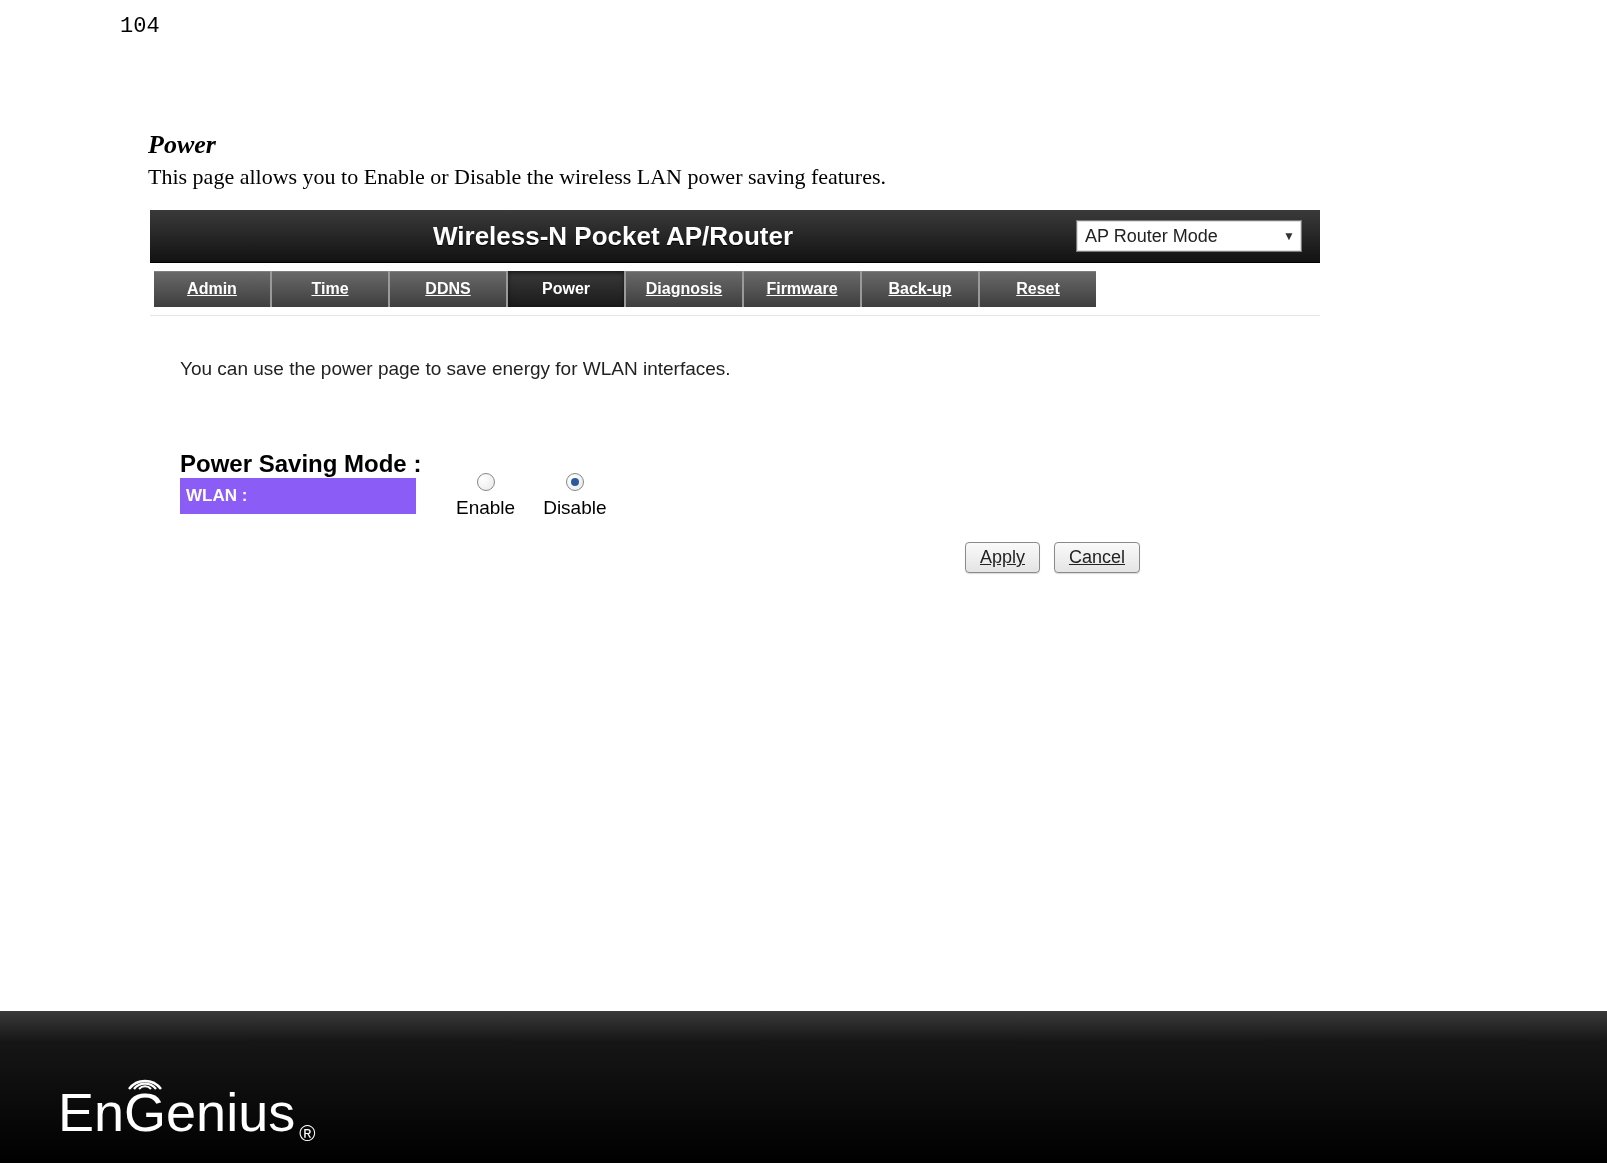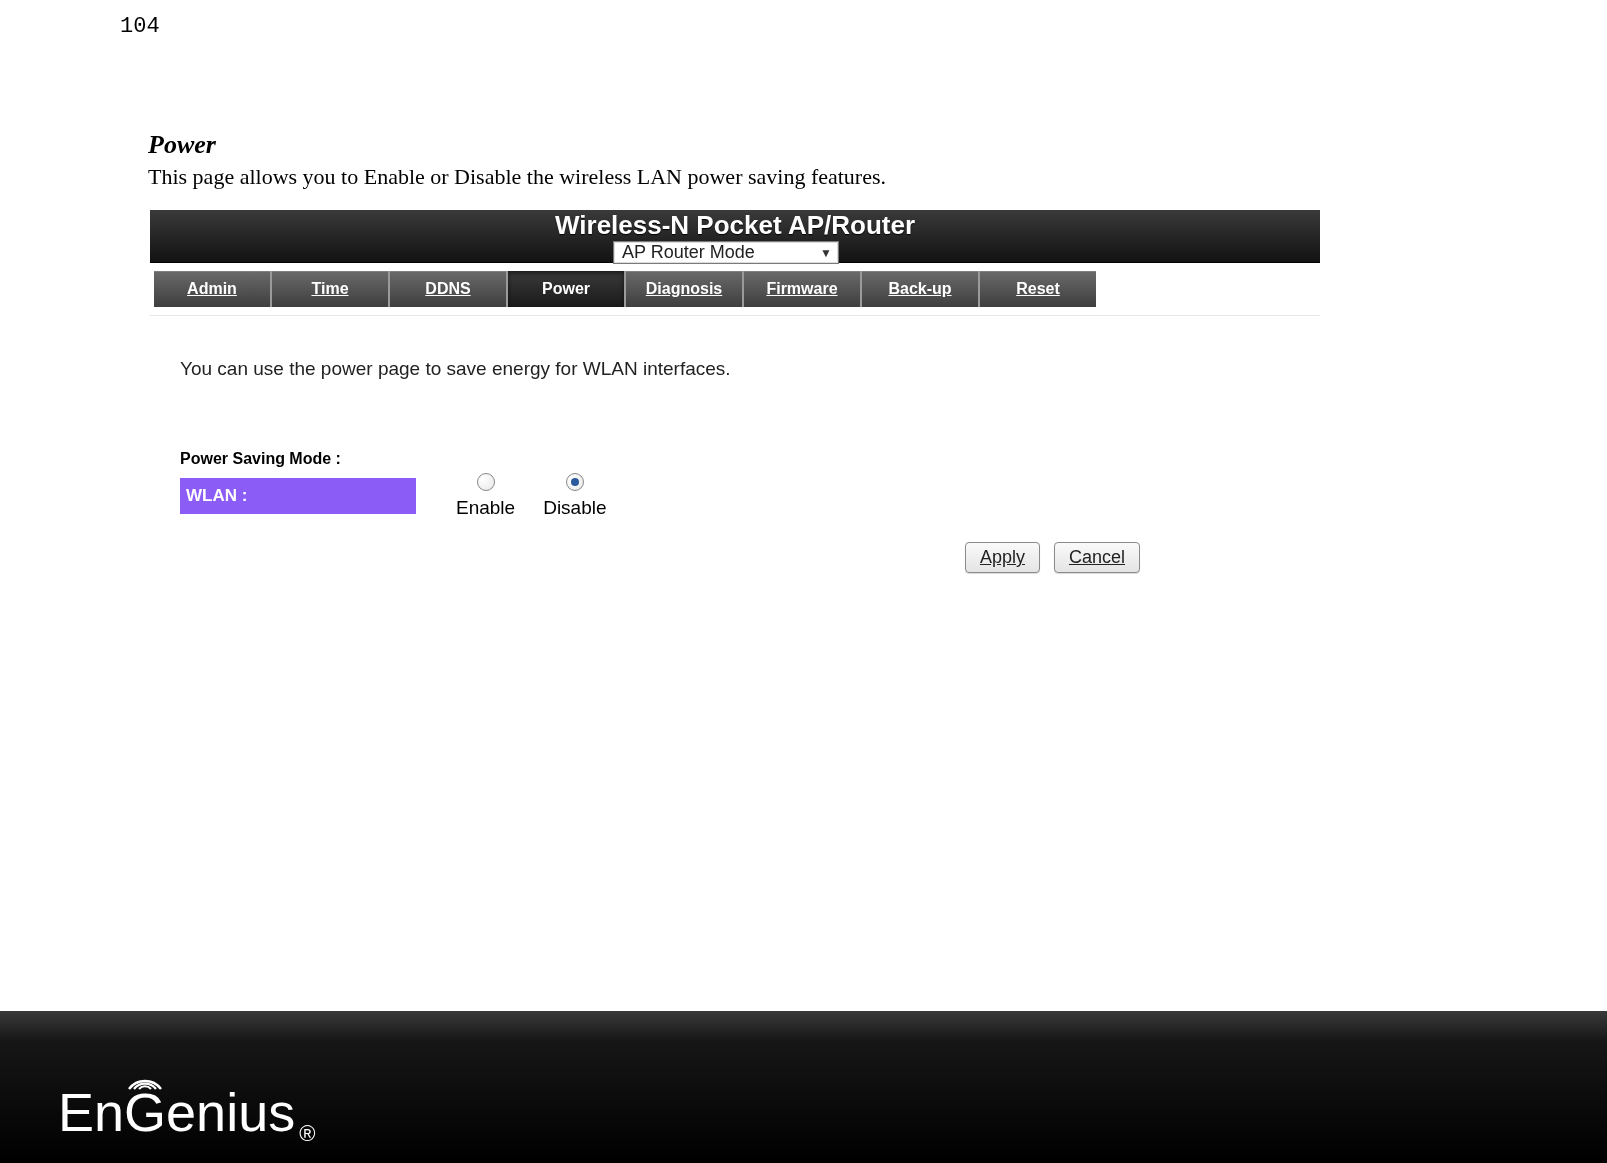--- a/index.html
+++ b/index.html
@@ -46,21 +46,20 @@
     left: 150px;
     width: 1170px;
     font-family: Verdana, Arial, sans-serif;
   }
   .topbar {
     display: flex;
     align-items: center;
     background: linear-gradient(#3a3a3a, #121212);
     height: 52px;
     border-bottom: 1px solid #000;
-    flex-direction: column;
   }
   .topbar-title {
     flex: 1;
     text-align: center;
     color: #fff;
     font-weight: bold;
     font-size: 26px;
     font-family: Verdana, Arial, sans-serif;
     text-shadow: 0 1px 1px #000;
   }
@@ -119,25 +118,25 @@
     background: #fff;
     padding: 42px 30px 30px 30px;
   }
   .info-text {
     font-size: 19px;
     color: #222;
     font-family: Verdana, Arial, sans-serif;
     margin-bottom: 70px;
   }
   .mode-label {
-    font-size: 16px;
+    font-size: 24px;
     font-weight: bold;
     color: #000;
     font-family: Verdana, Arial, sans-serif;
-    margin-bottom: 10px;
+    margin-bottom: 0;
   }
   .setting-row {
     display: flex;
     align-items: center;
     width: 640px;
     height: 36px;
   }
   .setting-name {
     background: #8b5cf6;
     color: #fff;

